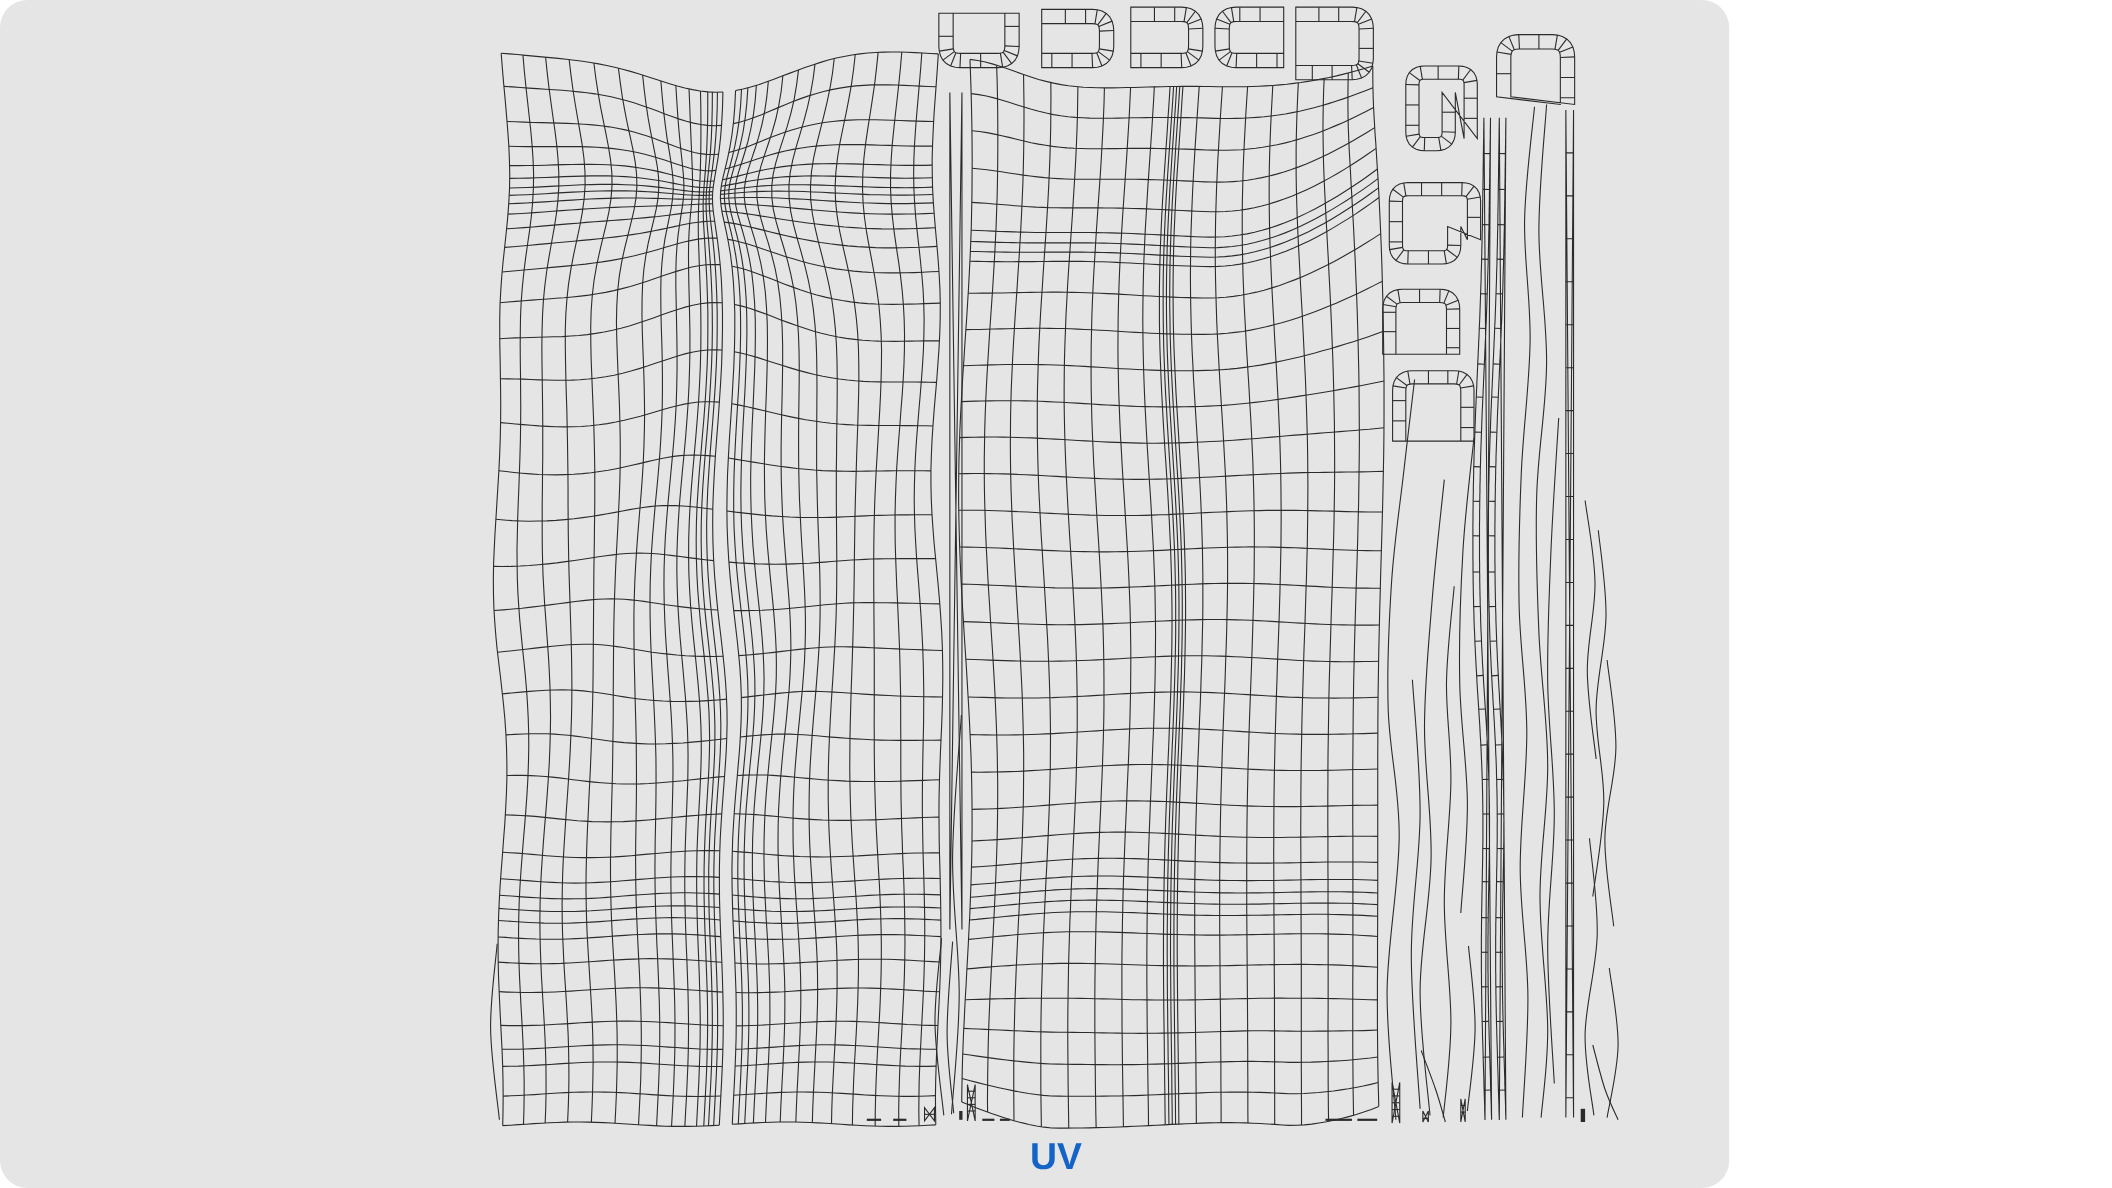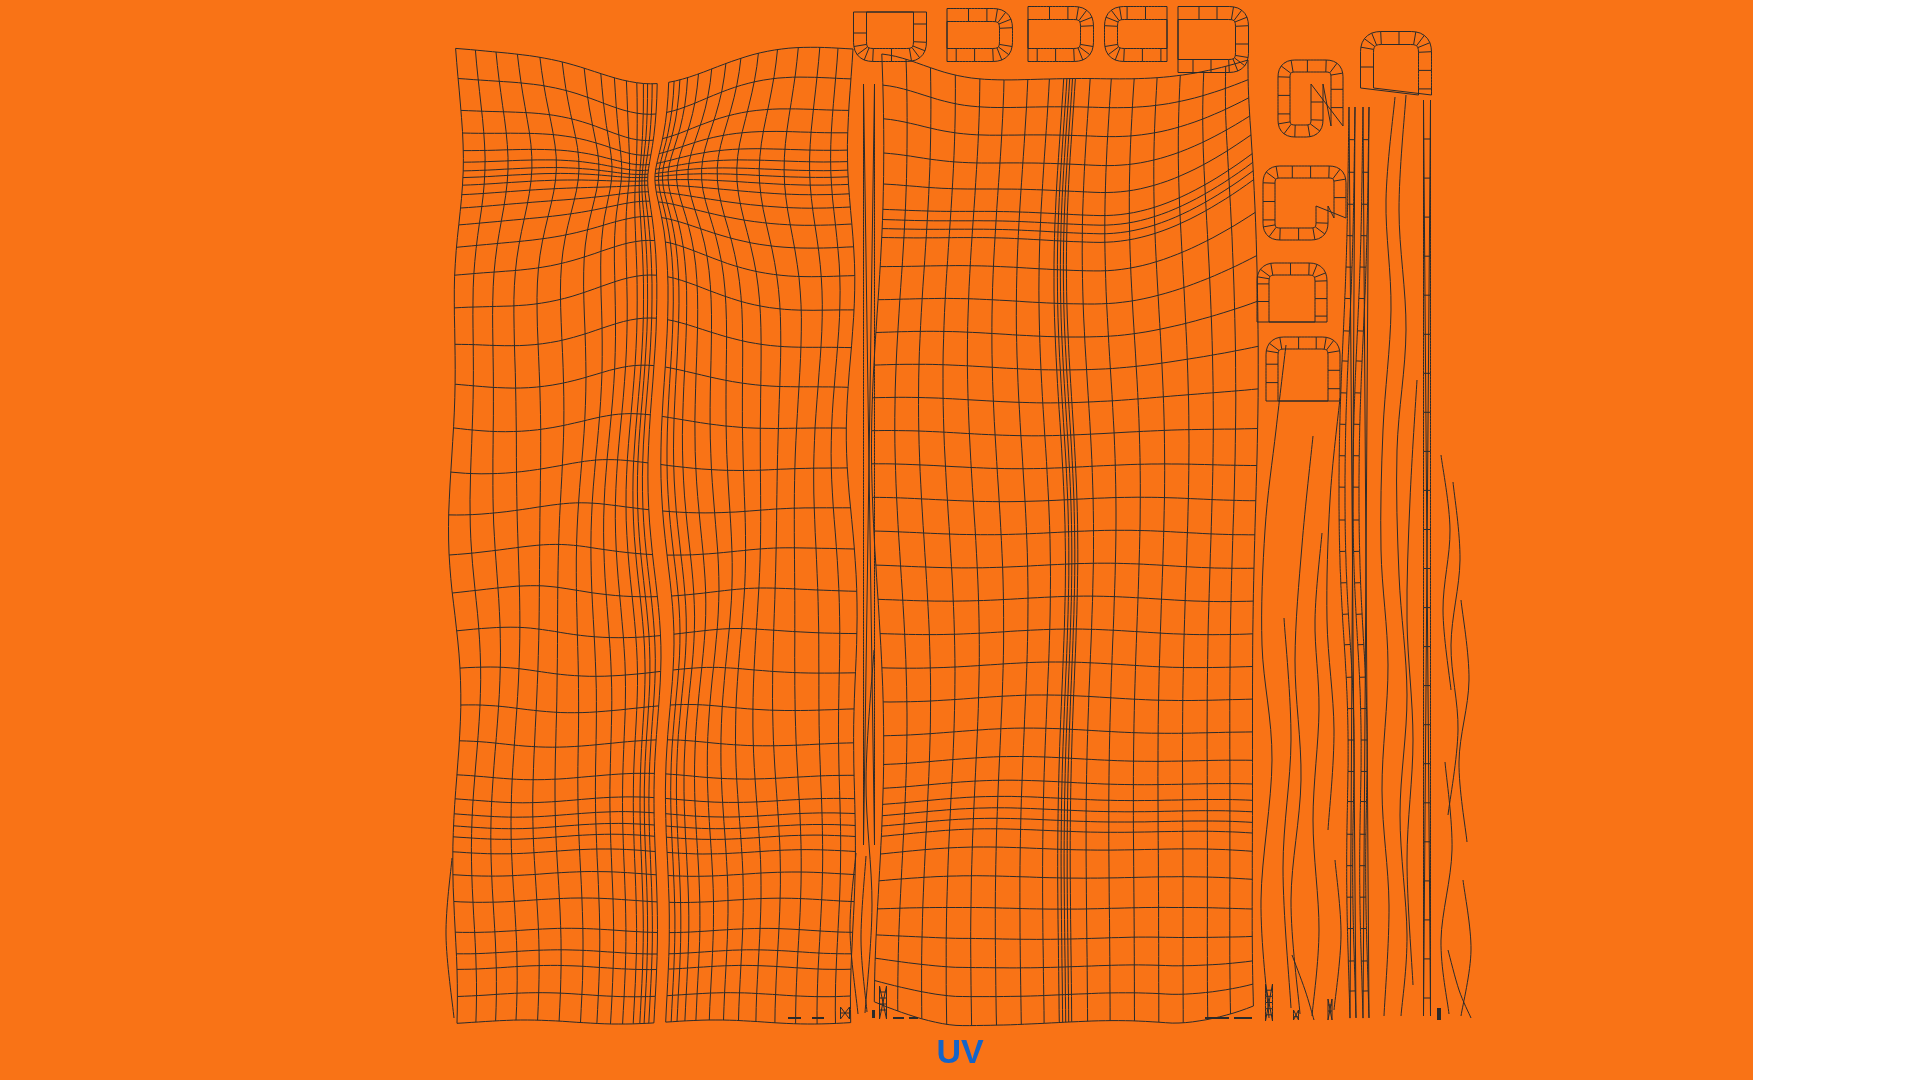--- a/index.html
+++ b/index.html
@@ -1,16 +1,16 @@
 <!DOCTYPE html>
 <html><head>
 <meta charset="utf-8">
 <style>
   html,body{margin:0;padding:0;background:#ffffff;}
-  .stage-wrap{position:relative;width:1753px;height:1080px;background:#f97316;overflow:hidden;}
+  .stage-wrap{position:relative;width:1572px;height:1080px;background:#e5e5e5;overflow:hidden;border-radius:25px;}
   svg{display:block;}
   svg text{font-family:"Liberation Sans","DejaVu Sans",sans-serif;font-weight:bold;}
   path{fill:none;}
 </style>
 </head>
 <body>
 
 <div class="stage-wrap">
   <svg id="stage" width="1920" height="1080" viewBox="0 0 1920 1080">
     <g id="art">

